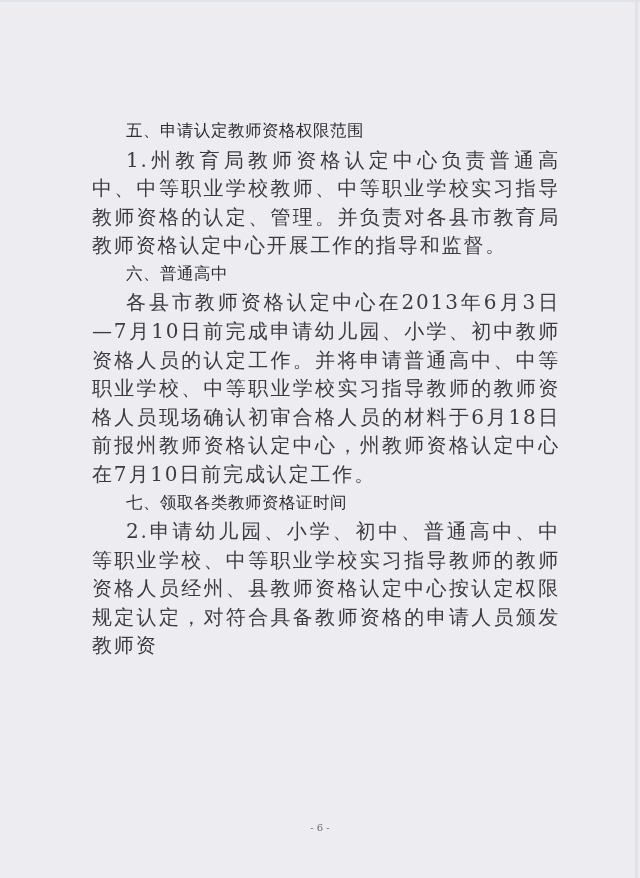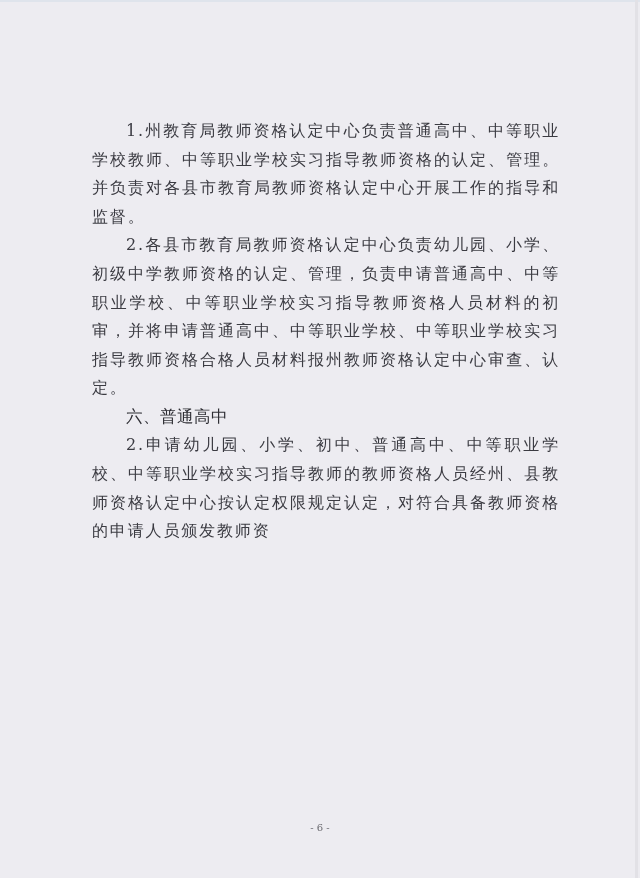--- a/index.html
+++ b/index.html
@@ -49,21 +49,21 @@
       font-family: "DejaVu Sans", "Liberation Sans", sans-serif;
       font-size: 16.5px;
       line-height: 28.5px;
       height: 28.5px;
       padding-left: 34px;
       color: #2e2e34;
       white-space: nowrap;
       letter-spacing: 0.5px;
     }
     .para {
-      font-size: 16px;
+      font-size: 20px;
       line-height: 28.6px;
       text-align: justify;
       text-indent: 34px;
       letter-spacing: 1.85px;
       margin: 0;
       color: #3b3b42;
     }
     .page-number {
       position: absolute;
       left: 0;
@@ -77,28 +77,30 @@
 </head>
 <body>
 
 <div class="page">
   <div class="edge-top"></div>
   <div class="edge-right"></div>
 
   <div class="content">
 
     <section>
+      <div class="heading">五、申请认定教师资格权限范围</div>
       <p class="para">1.州教育局教师资格认定中心负责普通高中、中等职业学校教师、中等职业学校实习指导教师资格的认定、管理。并负责对各县市教育局教师资格认定中心开展工作的指导和监督。</p>
-      <p class="para">2.各县市教育局教师资格认定中心负责幼儿园、小学、初级中学教师资格的认定、管理，负责申请普通高中、中等职业学校、中等职业学校实习指导教师资格人员材料的初审，并将申请普通高中、中等职业学校、中等职业学校实习指导教师资格合格人员材料报州教师资格认定中心审查、认定。</p>
     </section>
 
     <section>
       <div class="heading">六、普通高中</div>
+      <p class="para">各县市教师资格认定中心在2013年6月3日—7月10日前完成申请幼儿园、小学、初中教师资格人员的认定工作。并将申请普通高中、中等职业学校、中等职业学校实习指导教师的教师资格人员现场确认初审合格人员的材料于6月18日前报州教师资格认定中心，州教师资格认定中心在7月10日前完成认定工作。</p>
     </section>
 
     <section>
+      <div class="heading">七、领取各类教师资格证时间</div>
       <p class="para">2.申请幼儿园、小学、初中、普通高中、中等职业学校、中等职业学校实习指导教师的教师资格人员经州、县教师资格认定中心按认定权限规定认定，对符合具备教师资格的申请人员颁发教师资</p>
     </section>
 
   </div>
 
   <div class="page-number">- 6 -</div>
 </div>
 
 </body></html>

